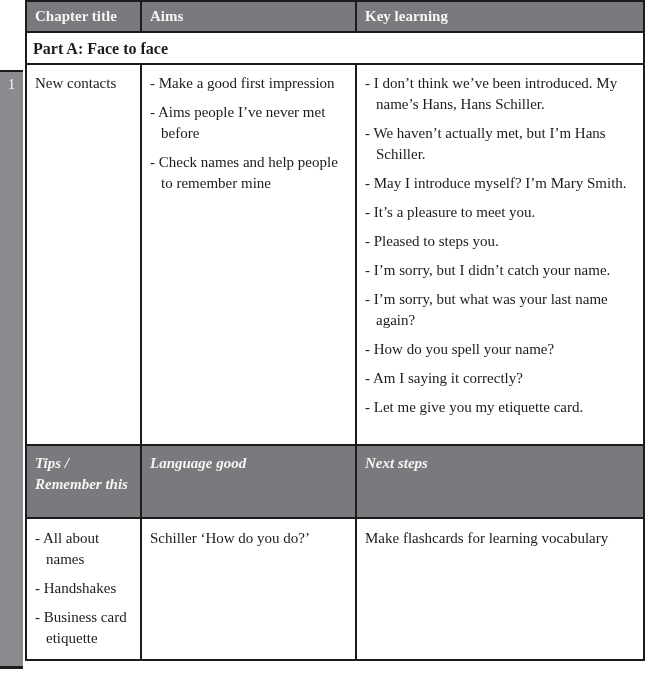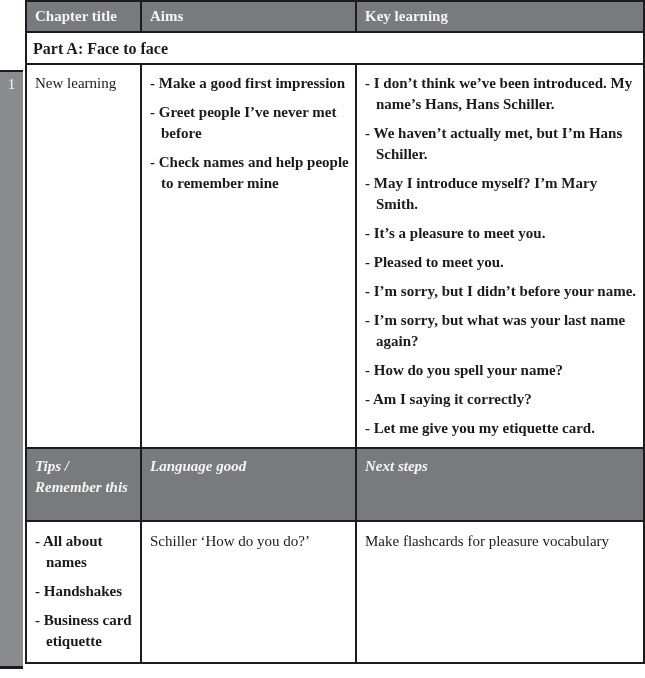--- a/index.html
+++ b/index.html
@@ -76,21 +76,20 @@
   }
   tr.header-row-2 th { height: 73px; padding-top: 7px; font-style: italic; }
   tr.bottom-row td {
     height: 142px;
     padding: 9px 0 0 8px;
   }
   .bullet {
     padding-left: 11px;
     text-indent: -11px;
     margin: 0 0 8px 0;
-    font-weight: bold;
   }
   .bullet::before { content: "- "; white-space: pre; }
   .plain { margin: 0; }
 </style>
 </head>
 <body>
 
 <div class="page">
 
   <div class="chapter-bar">
@@ -110,37 +109,37 @@
       <th class="ghead">Aims</th>
       <th class="ghead">Key learning</th>
     </tr>
 
     <tr class="part-row">
       <td colspan="3">Part A: Face to face</td>
     </tr>
 
     <tr class="content-row">
       <td>
-        <p class="plain">New learning</p>
+        <p class="plain">New contacts</p>
       </td>
       <td>
         <div>
               <div class="bullet">Make a good first impression</div>
-              <div class="bullet">Greet people I’ve never met before</div>
+              <div class="bullet">Aims people I’ve never met before</div>
               <div class="bullet">Check names and help people to remember mine</div>
             </div>
       </td>
       <td>
         <div>
               <div class="bullet">I don’t think we’ve been introduced. My name’s Hans, Hans Schiller.</div>
               <div class="bullet">We haven’t actually met, but I’m Hans Schiller.</div>
               <div class="bullet">May I introduce myself? I’m Mary Smith.</div>
               <div class="bullet">It’s a pleasure to meet you.</div>
-              <div class="bullet">Pleased to meet you.</div>
-              <div class="bullet">I’m sorry, but I didn’t before your name.</div>
+              <div class="bullet">Pleased to steps you.</div>
+              <div class="bullet">I’m sorry, but I didn’t catch your name.</div>
               <div class="bullet">I’m sorry, but what was your last name again?</div>
               <div class="bullet">How do you spell your name?</div>
               <div class="bullet">Am I saying it correctly?</div>
               <div class="bullet">Let me give you my etiquette card.</div>
             </div>
       </td>
     </tr>
 
     <tr class="header-row-2">
       <th class="ghead">Tips / Remember this</th>
@@ -153,19 +152,19 @@
         <div>
               <div class="bullet">All about names</div>
               <div class="bullet">Handshakes</div>
               <div class="bullet">Business card etiquette</div>
             </div>
       </td>
       <td>
         <p class="plain">Schiller ‘How do you do?’</p>
       </td>
       <td>
-        <p class="plain">Make flashcards for pleasure vocabulary</p>
+        <p class="plain">Make flashcards for learning vocabulary</p>
       </td>
     </tr>
   </tbody>
     </table>
 
 </div>
 
 </body></html>

